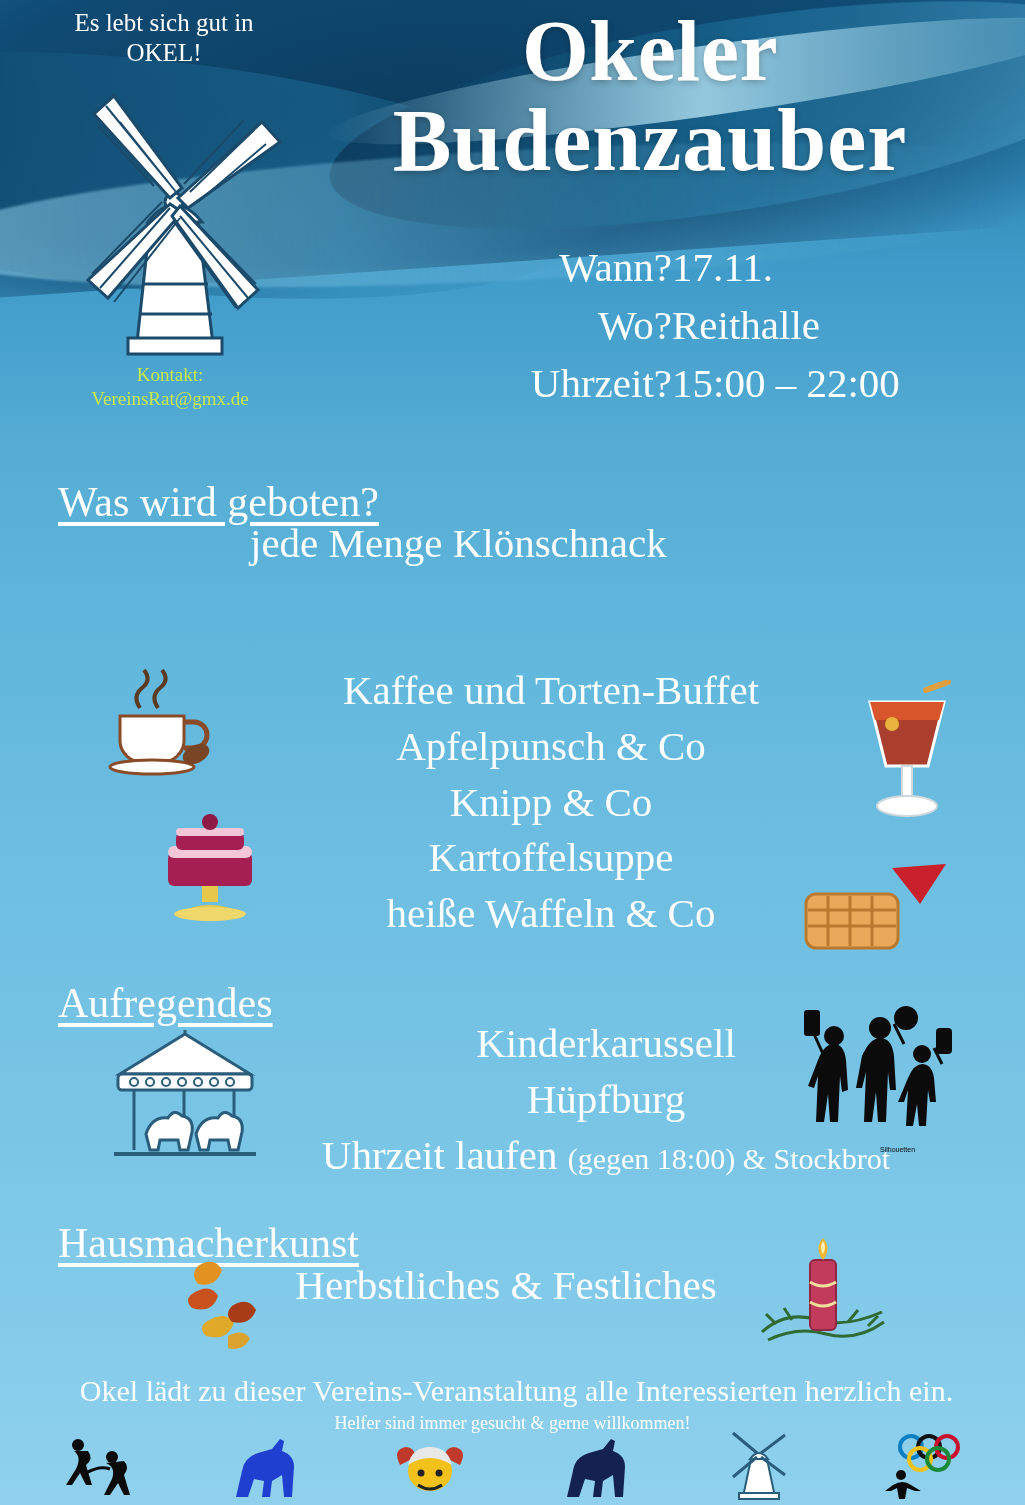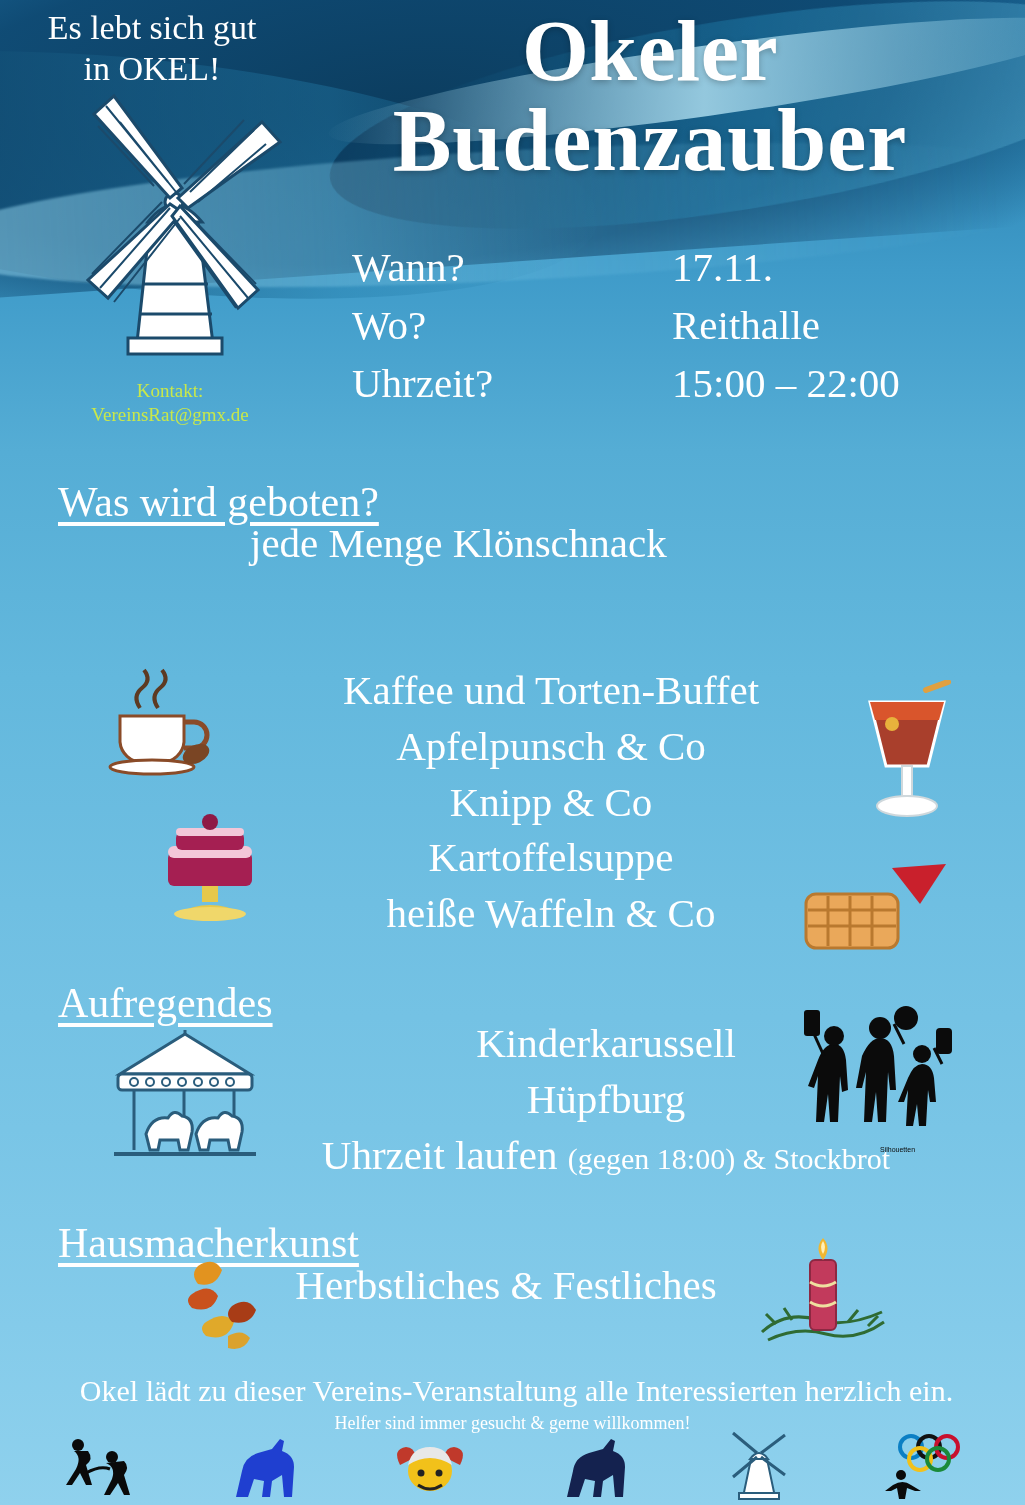--- a/index.html
+++ b/index.html
@@ -78,45 +78,44 @@
     border-radius: 50%;
     background: linear-gradient(90deg, rgba(150,215,240,0.55), rgba(120,200,232,0.2) 55%, rgba(110,195,230,0) 90%);
     transform: rotate(-3deg);
     filter: blur(1px);
   }
 
   
   .tagline {
     position: absolute;
     top: 8px;
-    left: 32px;
+    left: 44px;
     width: 240px;
     text-align: center;
-    font-size: 34px;
+    font-size: 25px;
     line-height: 1.2;
     color: #ffffff;
     font-weight: 400;
   }
   .windmill {
     position: absolute;
     top: 52px;
     left: 58px;
     width: 230px;
     height: 310px;
   }
   .contact {
     position: absolute;
     top: 363px;
     left: 40px;
     width: 260px;
     text-align: center;
     color: #c9e84a;
     font-size: 19px;
     line-height: 1.25;
-    margin-top: 16px;
   }
 
   .title {
     position: absolute;
     top: 8px;
     left: 290px;
     width: 720px;
     text-align: center;
     font-size: 86px;
     line-height: 1.02;
@@ -134,21 +133,21 @@
     position: absolute;
     top: 238px;
     left: 352px;
     width: 640px;
     font-size: 41px;
     line-height: 1.42;
   }
   .facts-row {
     display: flex;
   }
-  .facts-q { width: 320px; }
+  .facts-q { width: 320px; text-align: right; }
   .facts-a { flex: 1; }
 
   
   .sec-head {
     position: absolute;
     font-size: 42px;
     text-decoration: underline;
     text-underline-offset: 6px;
     white-space: nowrap;
     margin-top: 16px;

